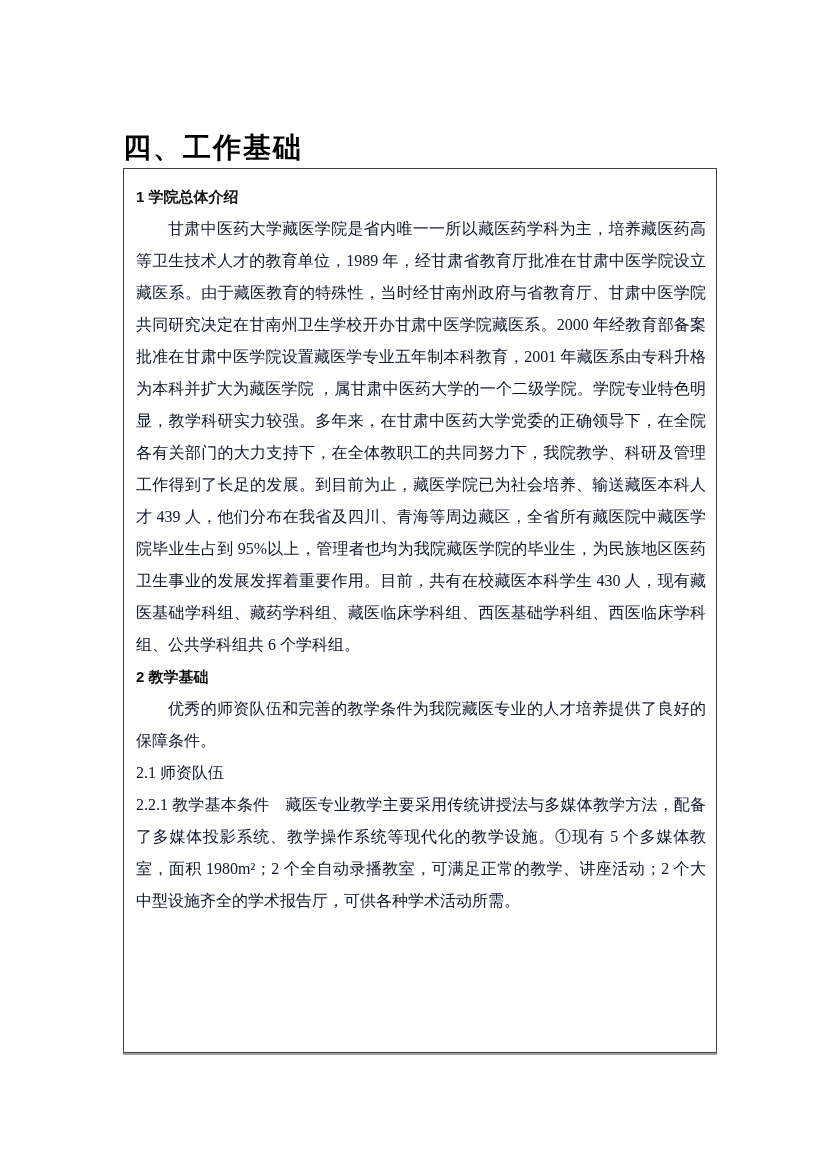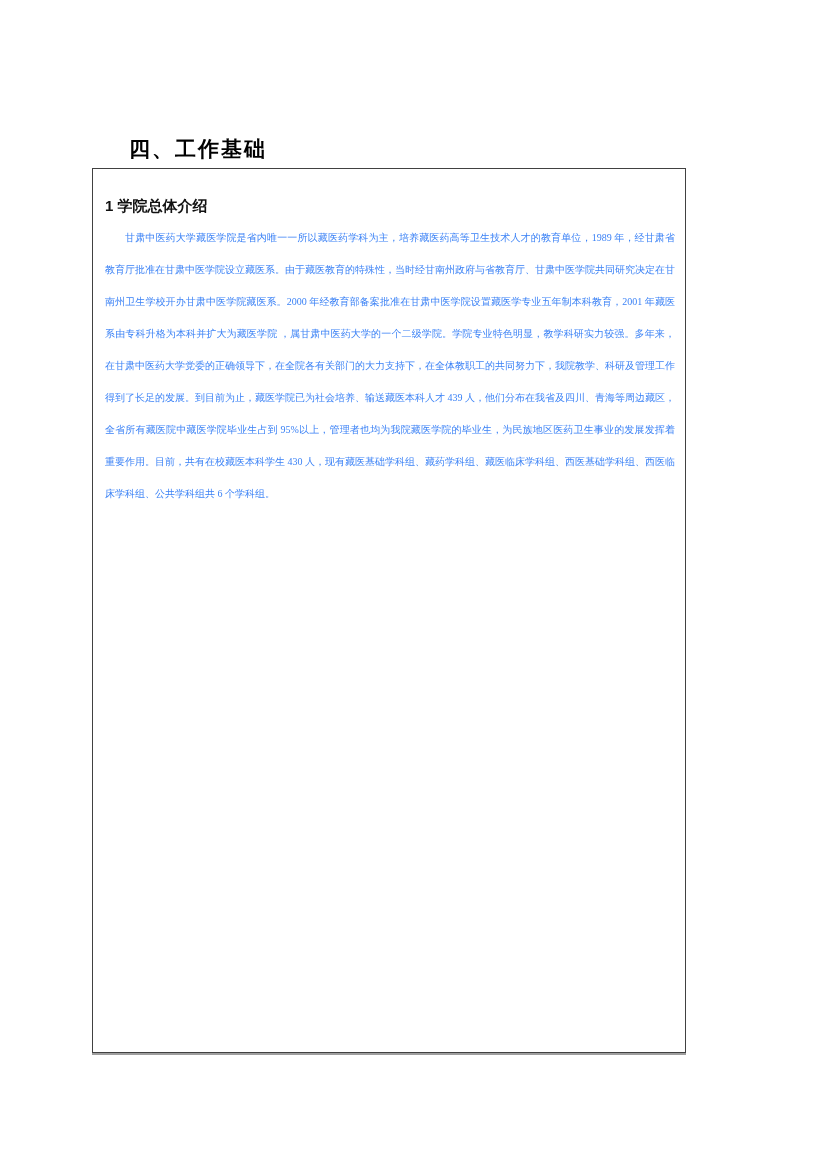--- a/index.html
+++ b/index.html
@@ -9,61 +9,65 @@
     background: #ffffff;
     position: relative;
     overflow: hidden;
     font-family: "Liberation Serif", "DejaVu Serif", serif;
     color: #1a1a1a;
   }
   .doc-title {
     position: absolute;
     left: 119px;
     top: 125px;
-    margin: 10px;
-    font-size: 21px;
+    margin: 4px;
+    font-size: 28px;
     font-weight: 600;
     letter-spacing: 2px;
     color: #000000;
     font-family: "Liberation Serif", "DejaVu Serif", serif;
   }
   .doc-table {
     position: absolute;
-    left: 92px;
+    left: 123px;
     top: 168px;
     width: 594px;
     min-height: 885px;
     box-sizing: border-box;
     border: 1px solid #414141;
     box-shadow: 0 2px 0 #9e9e9e;
     background: #ffffff;
-    padding: 21px 10px 14px 12px;
+    padding: 12px 10px 14px 12px;
   }
   .doc-table p { margin: 0; }
   .sec-heading {
     font-family: "Liberation Sans", "DejaVu Sans", sans-serif;
     font-weight: bold;
     font-size: 15px;
     line-height: 32px;
     color: #111111;
   }
   .para {
     font-family: "Liberation Serif", "DejaVu Serif", serif;
-    font-size: 10px;
+    font-size: 16px;
     line-height: 32px;
     text-align: justify;
-    color: #3b82f6;
+    color: #0f172a;
     word-break: break-all;
   }
   .para.indent { text-indent: 2em; }
 </style>
 </head>
 <body>
 
 <div class="page">
   <h1 class="doc-title">四、工作基础</h1>
   <div class="doc-table">
     <div id="doc-body">
         <p class="sec-heading">1 学院总体介绍</p>
         <p class="para indent">甘肃中医药大学藏医学院是省内唯一一所以藏医药学科为主，培养藏医药高等卫生技术人才的教育单位，1989 年，经甘肃省教育厅批准在甘肃中医学院设立藏医系。由于藏医教育的特殊性，当时经甘南州政府与省教育厅、甘肃中医学院共同研究决定在甘南州卫生学校开办甘肃中医学院藏医系。2000 年经教育部备案批准在甘肃中医学院设置藏医学专业五年制本科教育，2001 年藏医系由专科升格为本科并扩大为藏医学院 ，属甘肃中医药大学的一个二级学院。学院专业特色明显，教学科研实力较强。多年来，在甘肃中医药大学党委的正确领导下，在全院各有关部门的大力支持下，在全体教职工的共同努力下，我院教学、科研及管理工作得到了长足的发展。到目前为止，藏医学院已为社会培养、输送藏医本科人才 439 人，他们分布在我省及四川、青海等周边藏区，全省所有藏医院中藏医学院毕业生占到 95%以上，管理者也均为我院藏医学院的毕业生，为民族地区医药卫生事业的发展发挥着重要作用。目前，共有在校藏医本科学生 430 人，现有藏医基础学科组、藏药学科组、藏医临床学科组、西医基础学科组、西医临床学科组、公共学科组共 6 个学科组。</p>
+        <p class="sec-heading">2 教学基础</p>
+        <p class="para indent">优秀的师资队伍和完善的教学条件为我院藏医专业的人才培养提供了良好的保障条件。</p>
+        <p class="para">2.1 师资队伍</p>
+        <p class="para">2.2.1 教学基本条件　藏医专业教学主要采用传统讲授法与多媒体教学方法，配备了多媒体投影系统、教学操作系统等现代化的教学设施。①现有 5 个多媒体教室，面积 1980m²；2 个全自动录播教室，可满足正常的教学、讲座活动；2 个大中型设施齐全的学术报告厅，可供各种学术活动所需。</p>
       </div>
   </div>
 </div>
 
 </body></html>

